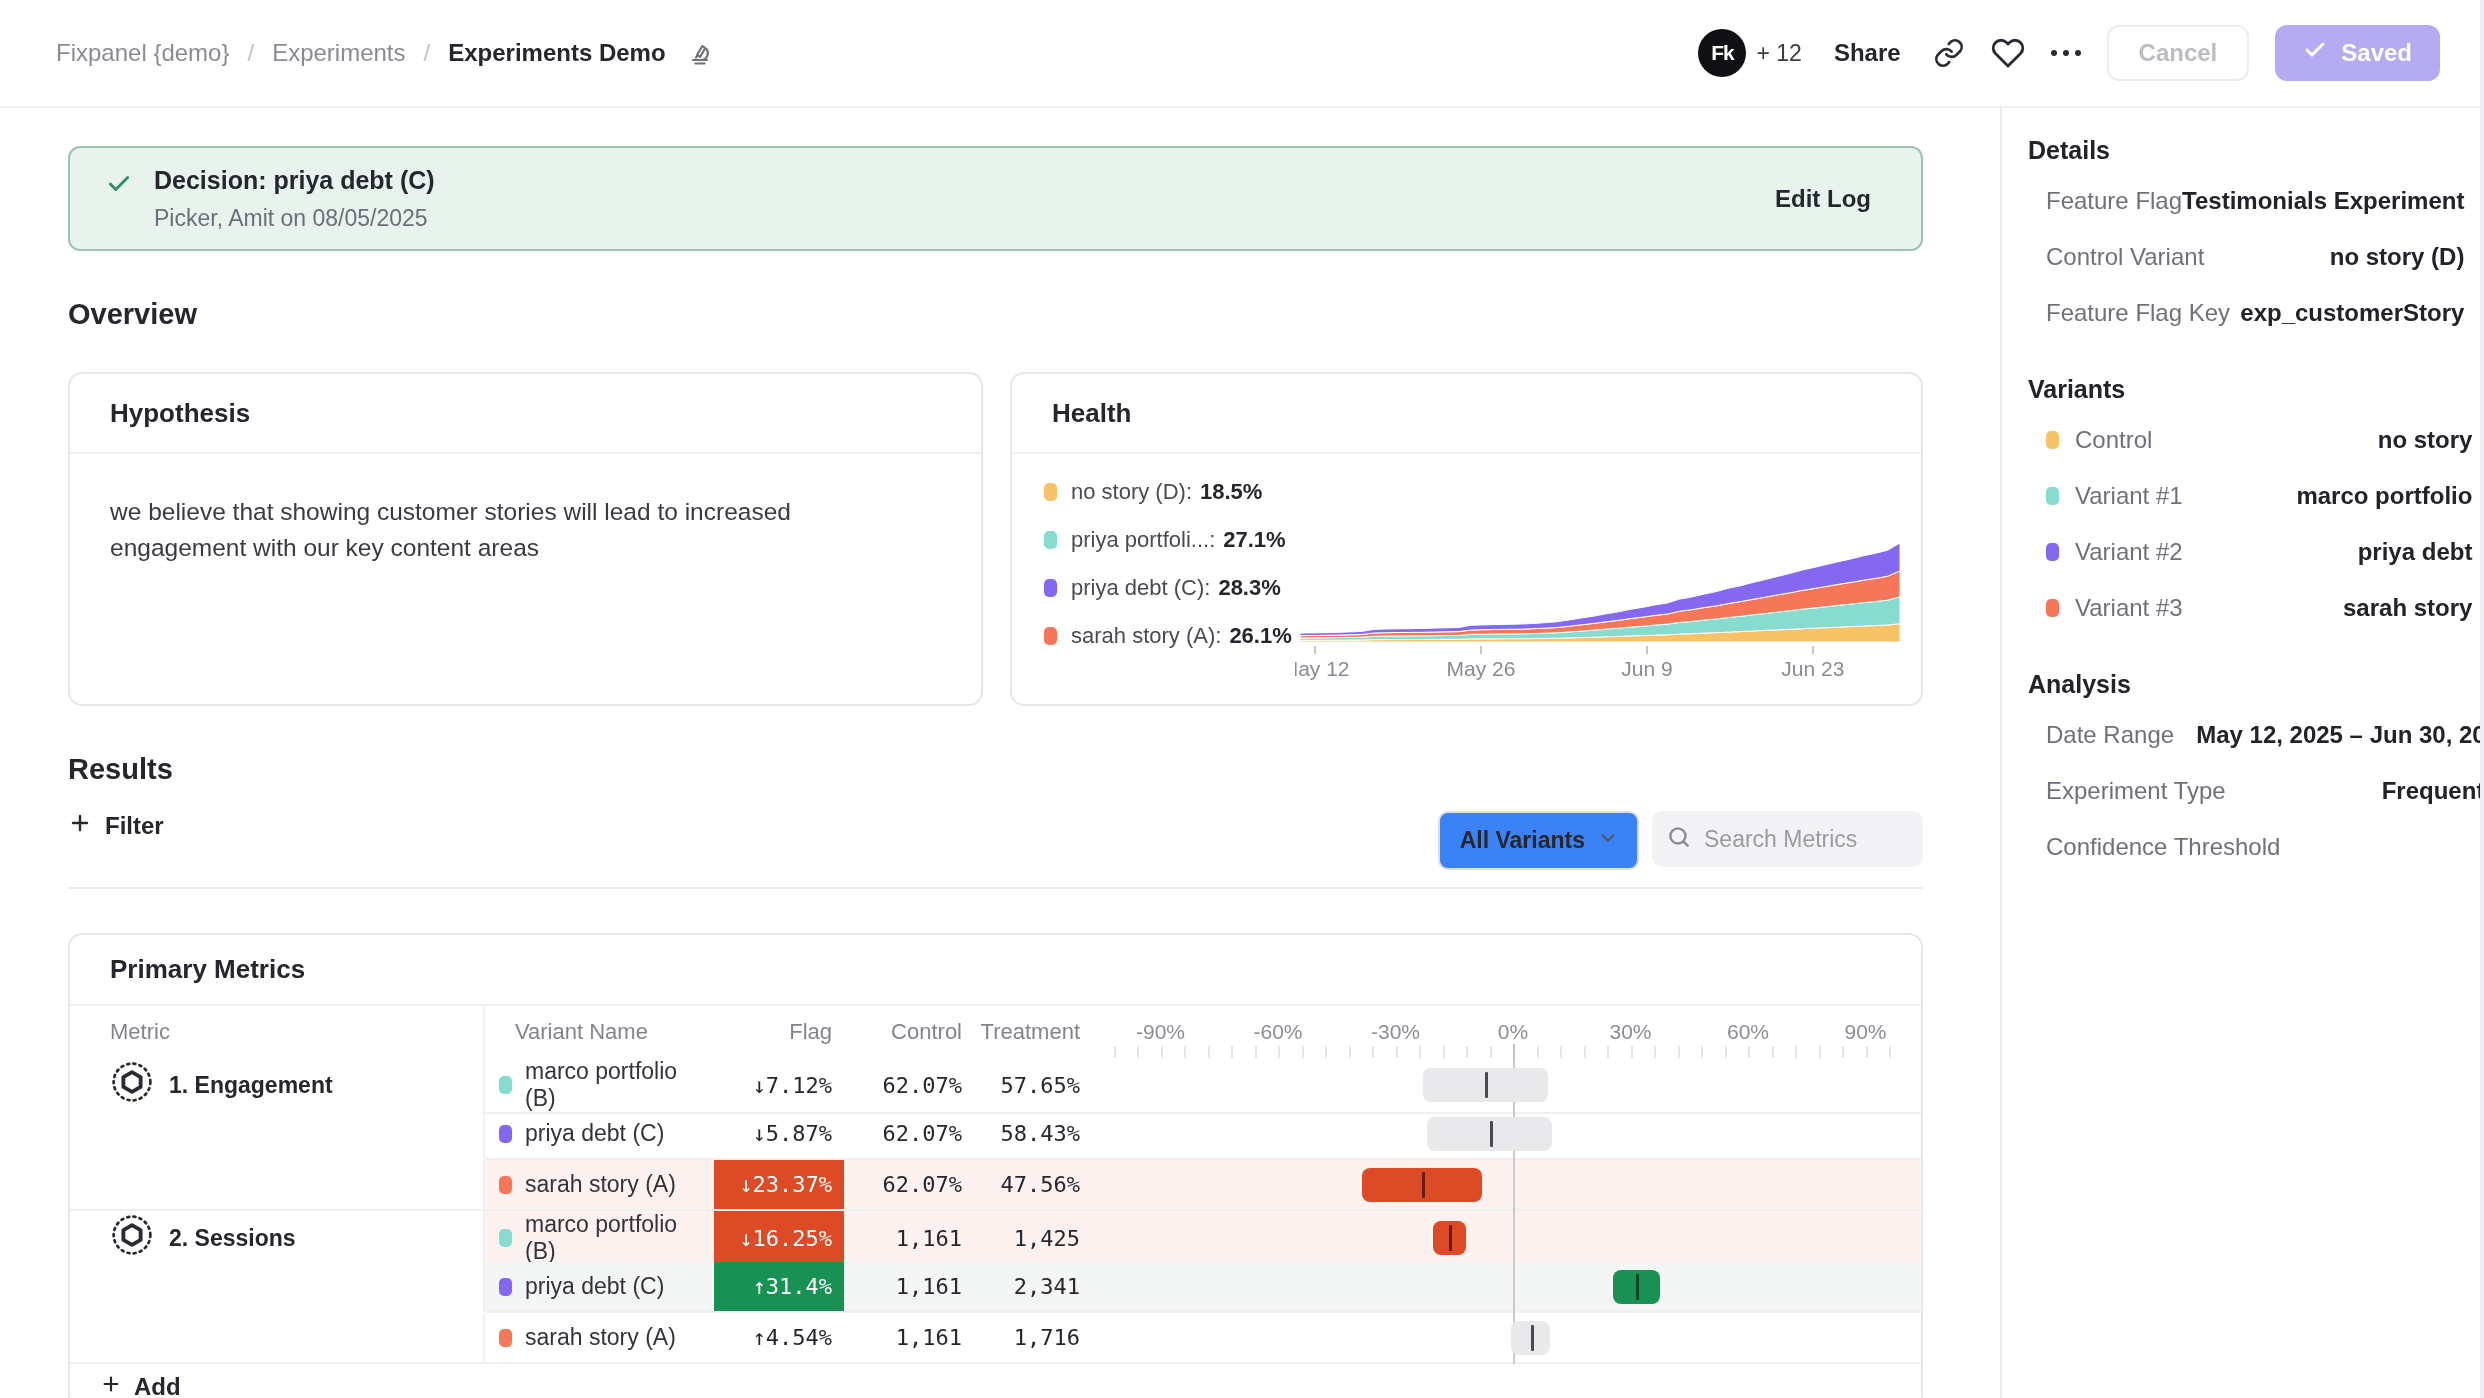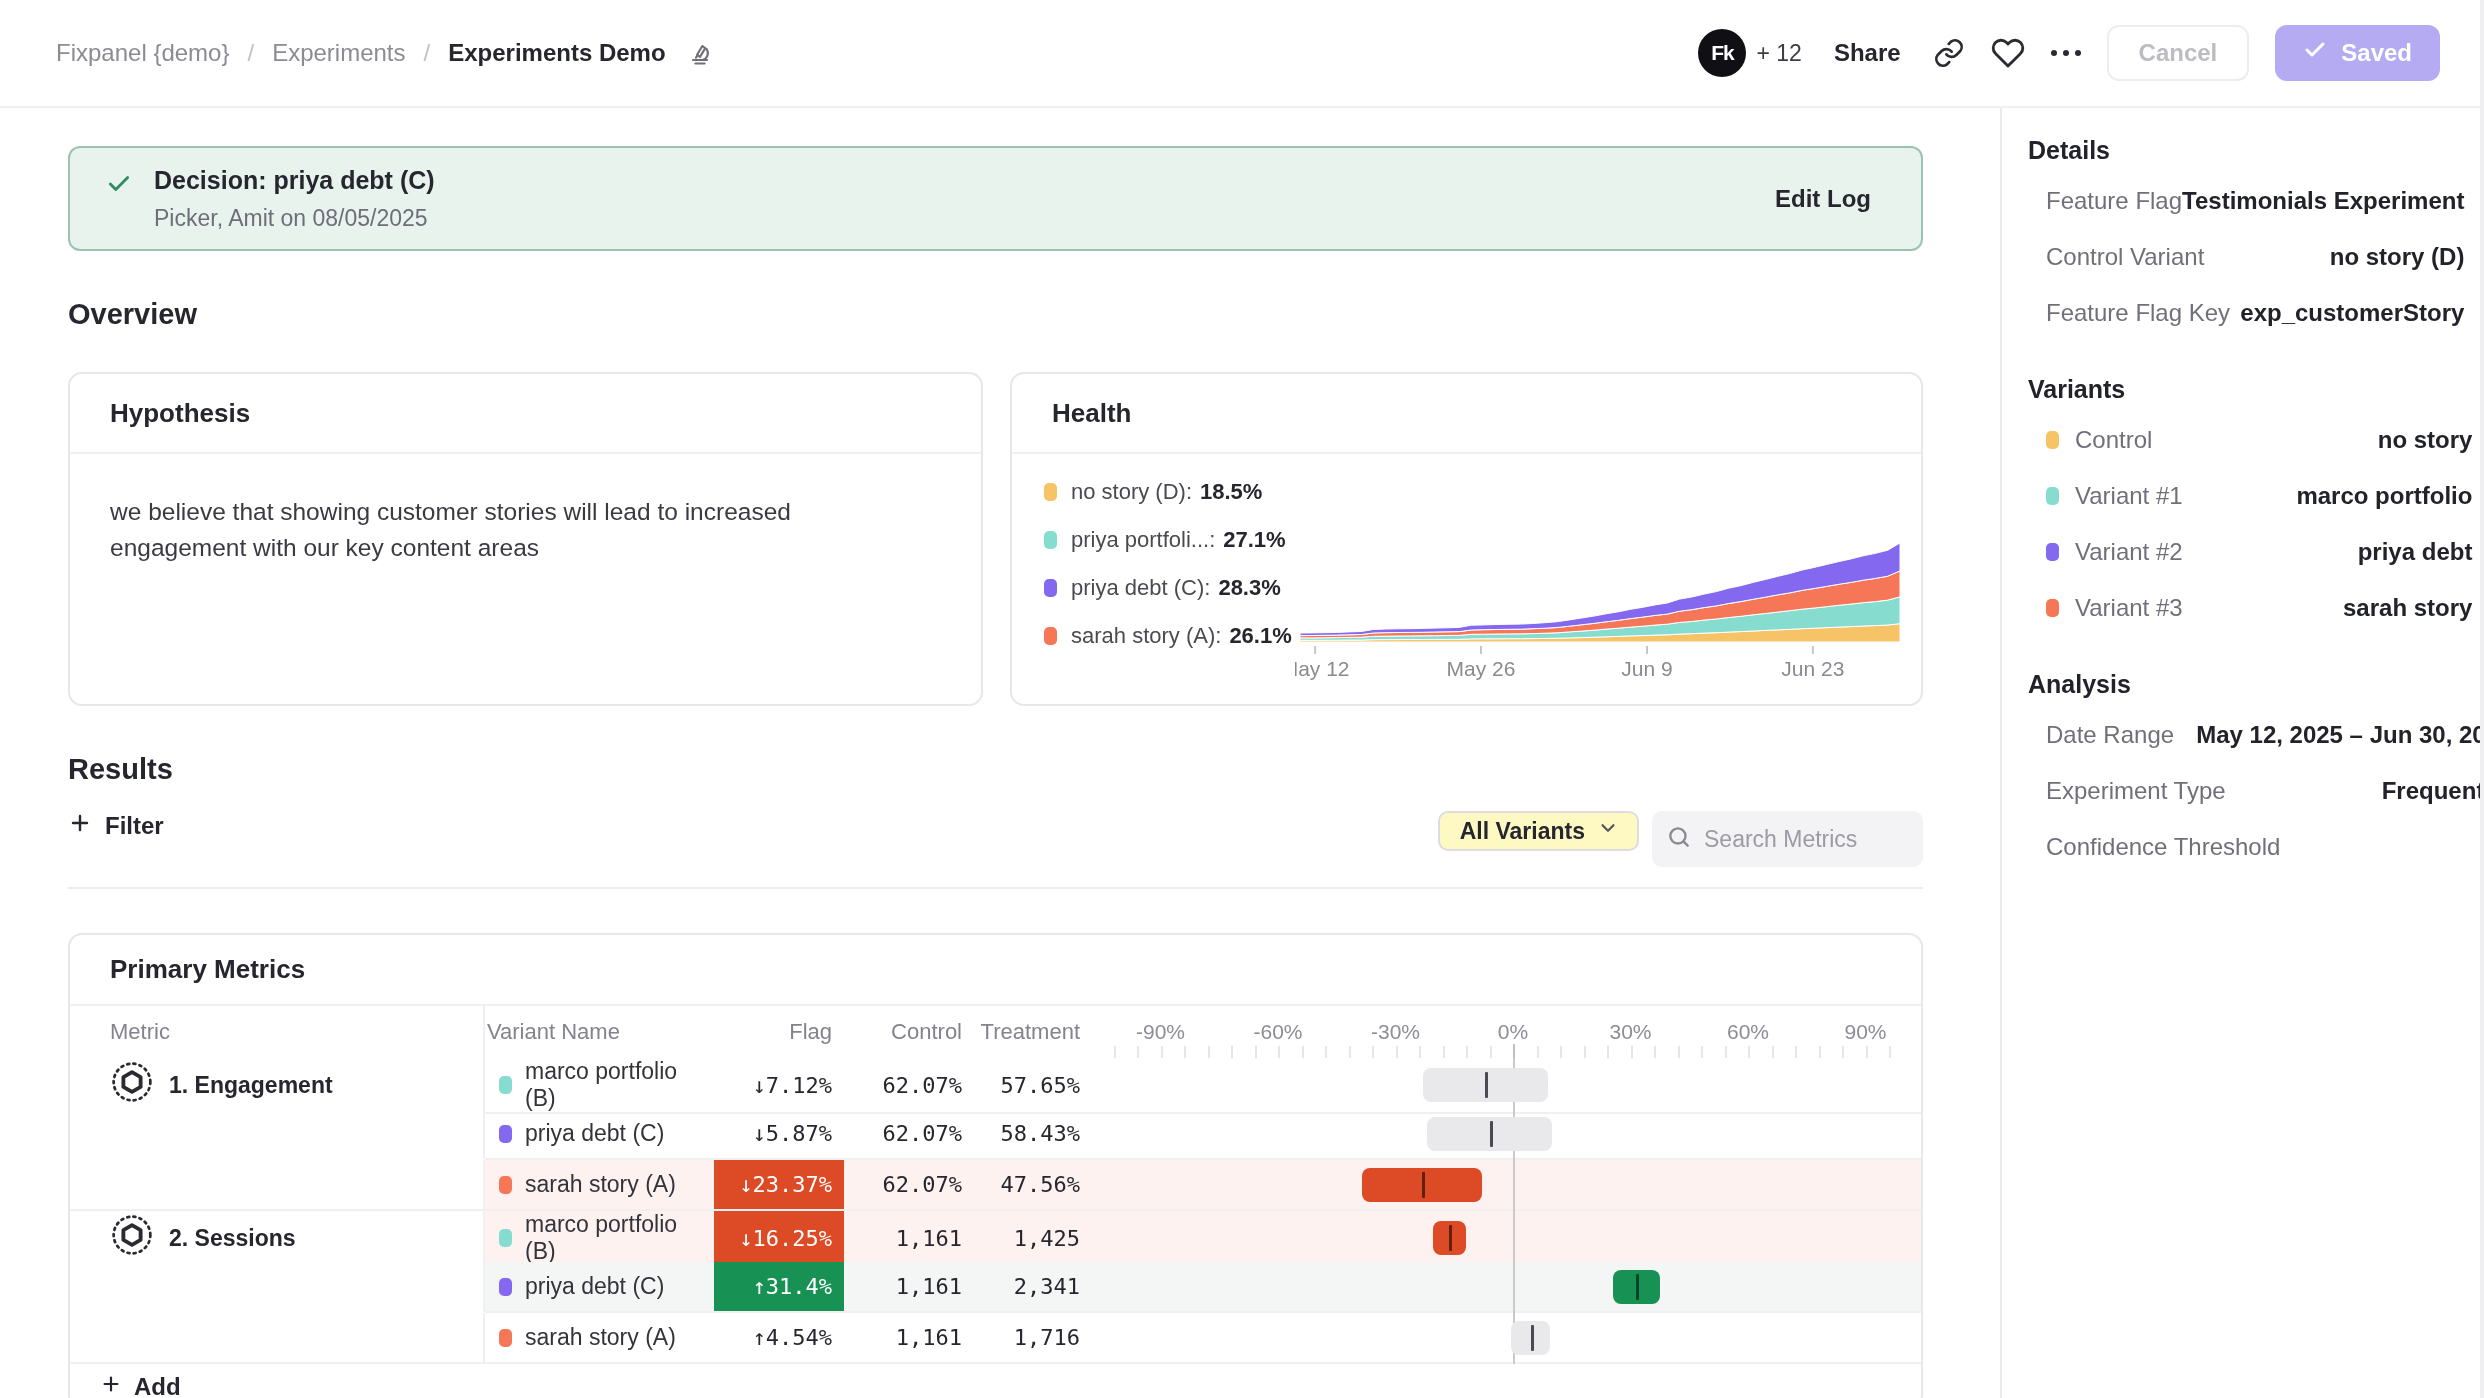--- a/index.html
+++ b/index.html
@@ -52,38 +52,38 @@
   .legend{position:absolute;left:32px;top:14px;}
   .legend-item{display:flex;align-items:center;gap:14px;height:48px;font-size:22px;color:#4a4a52;}
   .legend-swatch{width:13px;height:18px;border-radius:5px;flex:none;}
   .legend-val{font-weight:700;color:#26262e;margin-left:-6px;}
   #health-chart{position:absolute;right:16px;bottom:22px;width:610px;height:158px;}
   
   .filter-row{display:flex;align-items:flex-start;justify-content:space-between;margin-top:27px;height:56px;}
   .filter-btn{display:flex;align-items:center;gap:13px;font-size:24px;font-weight:600;color:#26262e;
               background:none;border:none;font-family:inherit;cursor:pointer;padding:0;}
   .filter-right{display:flex;gap:13px;}
-  .variants-dd{height:40px;box-sizing:border-box;padding:0 18px 0 20px;border:2px solid #dcdce1;border-radius:10px;
-               background:#fef9c3;display:flex;align-items:center;gap:12px;font-size:23px;font-weight:600;
+  .variants-dd{height:59px;box-sizing:border-box;padding:0 18px 0 20px;border:2px solid #dcdce1;border-radius:10px;
+               background:#3b82f6;display:flex;align-items:center;gap:12px;font-size:23px;font-weight:600;
                color:#26262e;font-family:inherit;}
   .search-box{width:271px;height:56px;box-sizing:border-box;background:#f3f3f5;border-radius:10px;display:flex;
               align-items:center;padding:0 14px;gap:10px;}
   .search-box input{background:transparent;border:none;outline:none;font-size:23px;font-family:inherit;
                     color:#26262e;width:100%;}
   .search-box input::placeholder{color:#9b9ba3;}
   .hr{height:2px;background:#ededf0;margin-top:20px;}
   
   .metrics-card{margin-top:44px;height:476px;overflow:hidden;position:relative;}
   .metrics-title{height:71px;box-sizing:border-box;border-bottom:2px solid #eef0f2;display:flex;
                  align-items:center;padding-left:40px;font-size:26px;font-weight:700;}
   .mgrid{display:grid;grid-template-columns:415px 229px 130px 118px 118px 845px;}
   .m-header{height:52px;color:#83838d;font-size:22px;position:relative;}
   .m-header>div{display:flex;align-items:center;}
   .h-metric{padding-left:40px;border-right:2px solid #eef0f2;box-sizing:border-box;}
-  .h-variant{padding-left:2px;}
+  .h-variant{padding-left:30px;}
   .h-lift,.h-control,.h-treat{justify-content:flex-end;}
   .h-lift{padding-right:12px;}
   .h-chart{position:relative;}
   .axis-label{position:absolute;top:50%;transform:translate(-50%,-50%);color:#8d8d96;font-size:21px;white-space:nowrap;}
   .tick-strip{position:absolute;left:0;right:0;bottom:0;height:14px;}
   .tick{position:absolute;bottom:0;width:2px;height:12px;background:#e6e6ea;}
   .tick.zero{background:#bfbfc6;height:14px;}
   .m-body{position:relative;}
   .m-row{height:51px;}
   .m-row>div{box-sizing:border-box;border-bottom:2px solid transparent;}

